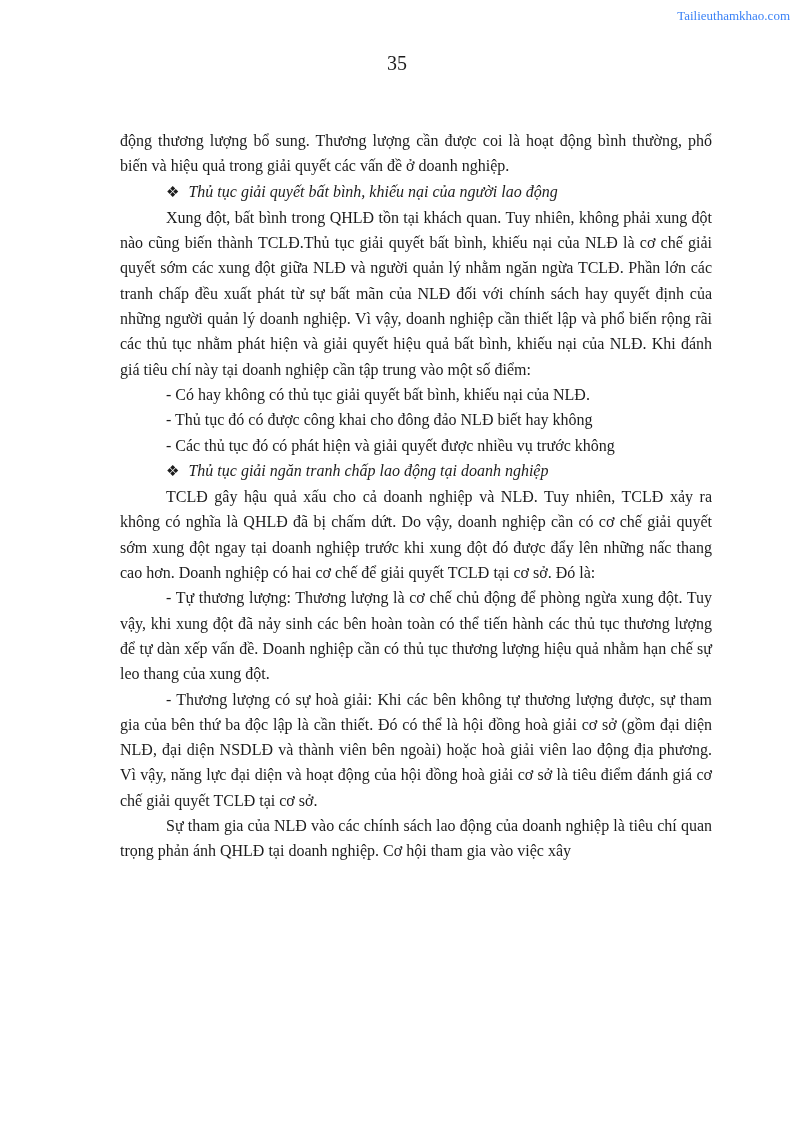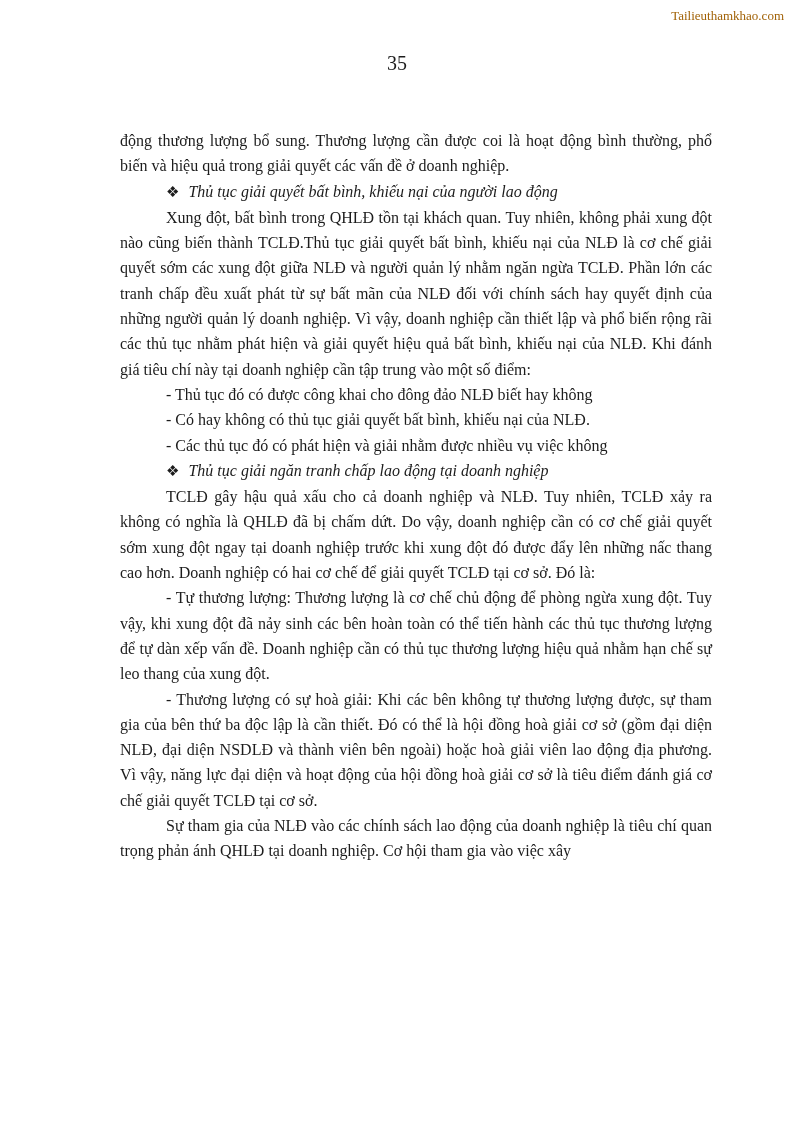--- a/index.html
+++ b/index.html
@@ -9,23 +9,23 @@
     width: 794px;
     height: 1123px;
     background: #ffffff;
     font-family: "Liberation Serif", "DejaVu Serif", serif;
     color: #1c1c1c;
     overflow: hidden;
   }
   .watermark {
     position: absolute;
     top: 8px;
-    right: 10px;
+    right: 4px;
     font-size: 13px;
-    color: #a16207;
+    color: #3b82f6;
     font-family: "Liberation Serif", serif;
   }
   .page-number {
     position: absolute;
     top: 52px;
     left: 0;
     width: 100%;
     text-align: center;
     font-size: 20px;
     color: #1c1c1c;
@@ -72,23 +72,23 @@
   <div class="page-number">35</div>
 
   <div class="content">
 
     <p class="para no-indent">động thương lượng bổ sung. Thương lượng cần được coi là hoạt động bình thường, phổ biến và hiệu quả trong giải quyết các vấn đề ở doanh nghiệp.</p>
 
     <p class="heading"><span class="bullet">❖</span><span class="heading-text">Thủ tục giải quyết bất bình, khiếu nại của người lao động</span></p>
 
     <p class="para">Xung đột, bất bình trong QHLĐ tồn tại khách quan. Tuy nhiên, không phải xung đột nào cũng biến thành TCLĐ.Thủ tục giải quyết bất bình, khiếu nại của NLĐ là cơ chế giải quyết sớm các xung đột giữa NLĐ và người quản lý nhằm ngăn ngừa TCLĐ.  Phần lớn các tranh chấp đều xuất phát từ sự bất mãn của NLĐ đối với chính sách hay quyết định của những người quản lý doanh nghiệp. Vì vậy, doanh nghiệp cần thiết lập và phổ biến rộng rãi các thủ tục nhằm phát hiện và giải quyết hiệu quả bất bình, khiếu nại của NLĐ. Khi đánh giá tiêu chí này tại doanh nghiệp cần tập trung vào một số điểm:</p>
 
+    <p class="list-item">- Có hay không có thủ tục giải quyết bất bình, khiếu nại của NLĐ.</p>
     <p class="list-item">- Thủ tục đó có được công khai cho đông đảo NLĐ biết hay không</p>
-    <p class="list-item">- Có hay không có thủ tục giải quyết bất bình, khiếu nại của NLĐ.</p>
-    <p class="list-item">- Các thủ tục đó có phát hiện và giải nhằm được nhiều vụ việc không</p>
+    <p class="list-item">- Các thủ tục đó có phát hiện và giải quyết được nhiều vụ trước không</p>
 
     <p class="heading"><span class="bullet">❖</span><span class="heading-text">Thủ tục giải ngăn tranh chấp lao động tại doanh nghiệp</span></p>
 
     <p class="para">TCLĐ gây hậu quả xấu cho cả doanh nghiệp và NLĐ. Tuy nhiên, TCLĐ xảy ra không có nghĩa là QHLĐ đã bị chấm dứt. Do vậy, doanh nghiệp cần có cơ chế giải quyết sớm xung đột ngay tại doanh nghiệp trước khi xung đột đó được đẩy lên những nấc thang cao hơn. Doanh nghiệp có hai cơ chế để giải quyết TCLĐ tại cơ sở. Đó là:</p>
 
     <p class="para">- Tự thương lượng: Thương lượng là cơ chế chủ động để phòng ngừa xung đột. Tuy vậy, khi xung đột đã nảy sinh các bên hoàn toàn có thể tiến hành các thủ tục thương lượng để tự dàn xếp vấn đề. Doanh nghiệp cần có thủ tục thương lượng hiệu quả nhằm hạn chế sự leo thang của xung đột.</p>
 
     <p class="para">- Thương lượng có sự hoà giải: Khi các bên không tự thương lượng được, sự tham gia của bên thứ ba độc lập là cần thiết. Đó có thể là hội đồng hoà giải cơ sở (gồm đại diện NLĐ, đại diện NSDLĐ và thành viên bên ngoài) hoặc hoà giải viên lao động địa phương. Vì vậy, năng lực đại diện và hoạt động của hội đồng hoà giải cơ sở là tiêu điểm đánh giá cơ chế giải quyết TCLĐ tại cơ sở.</p>
 
 

